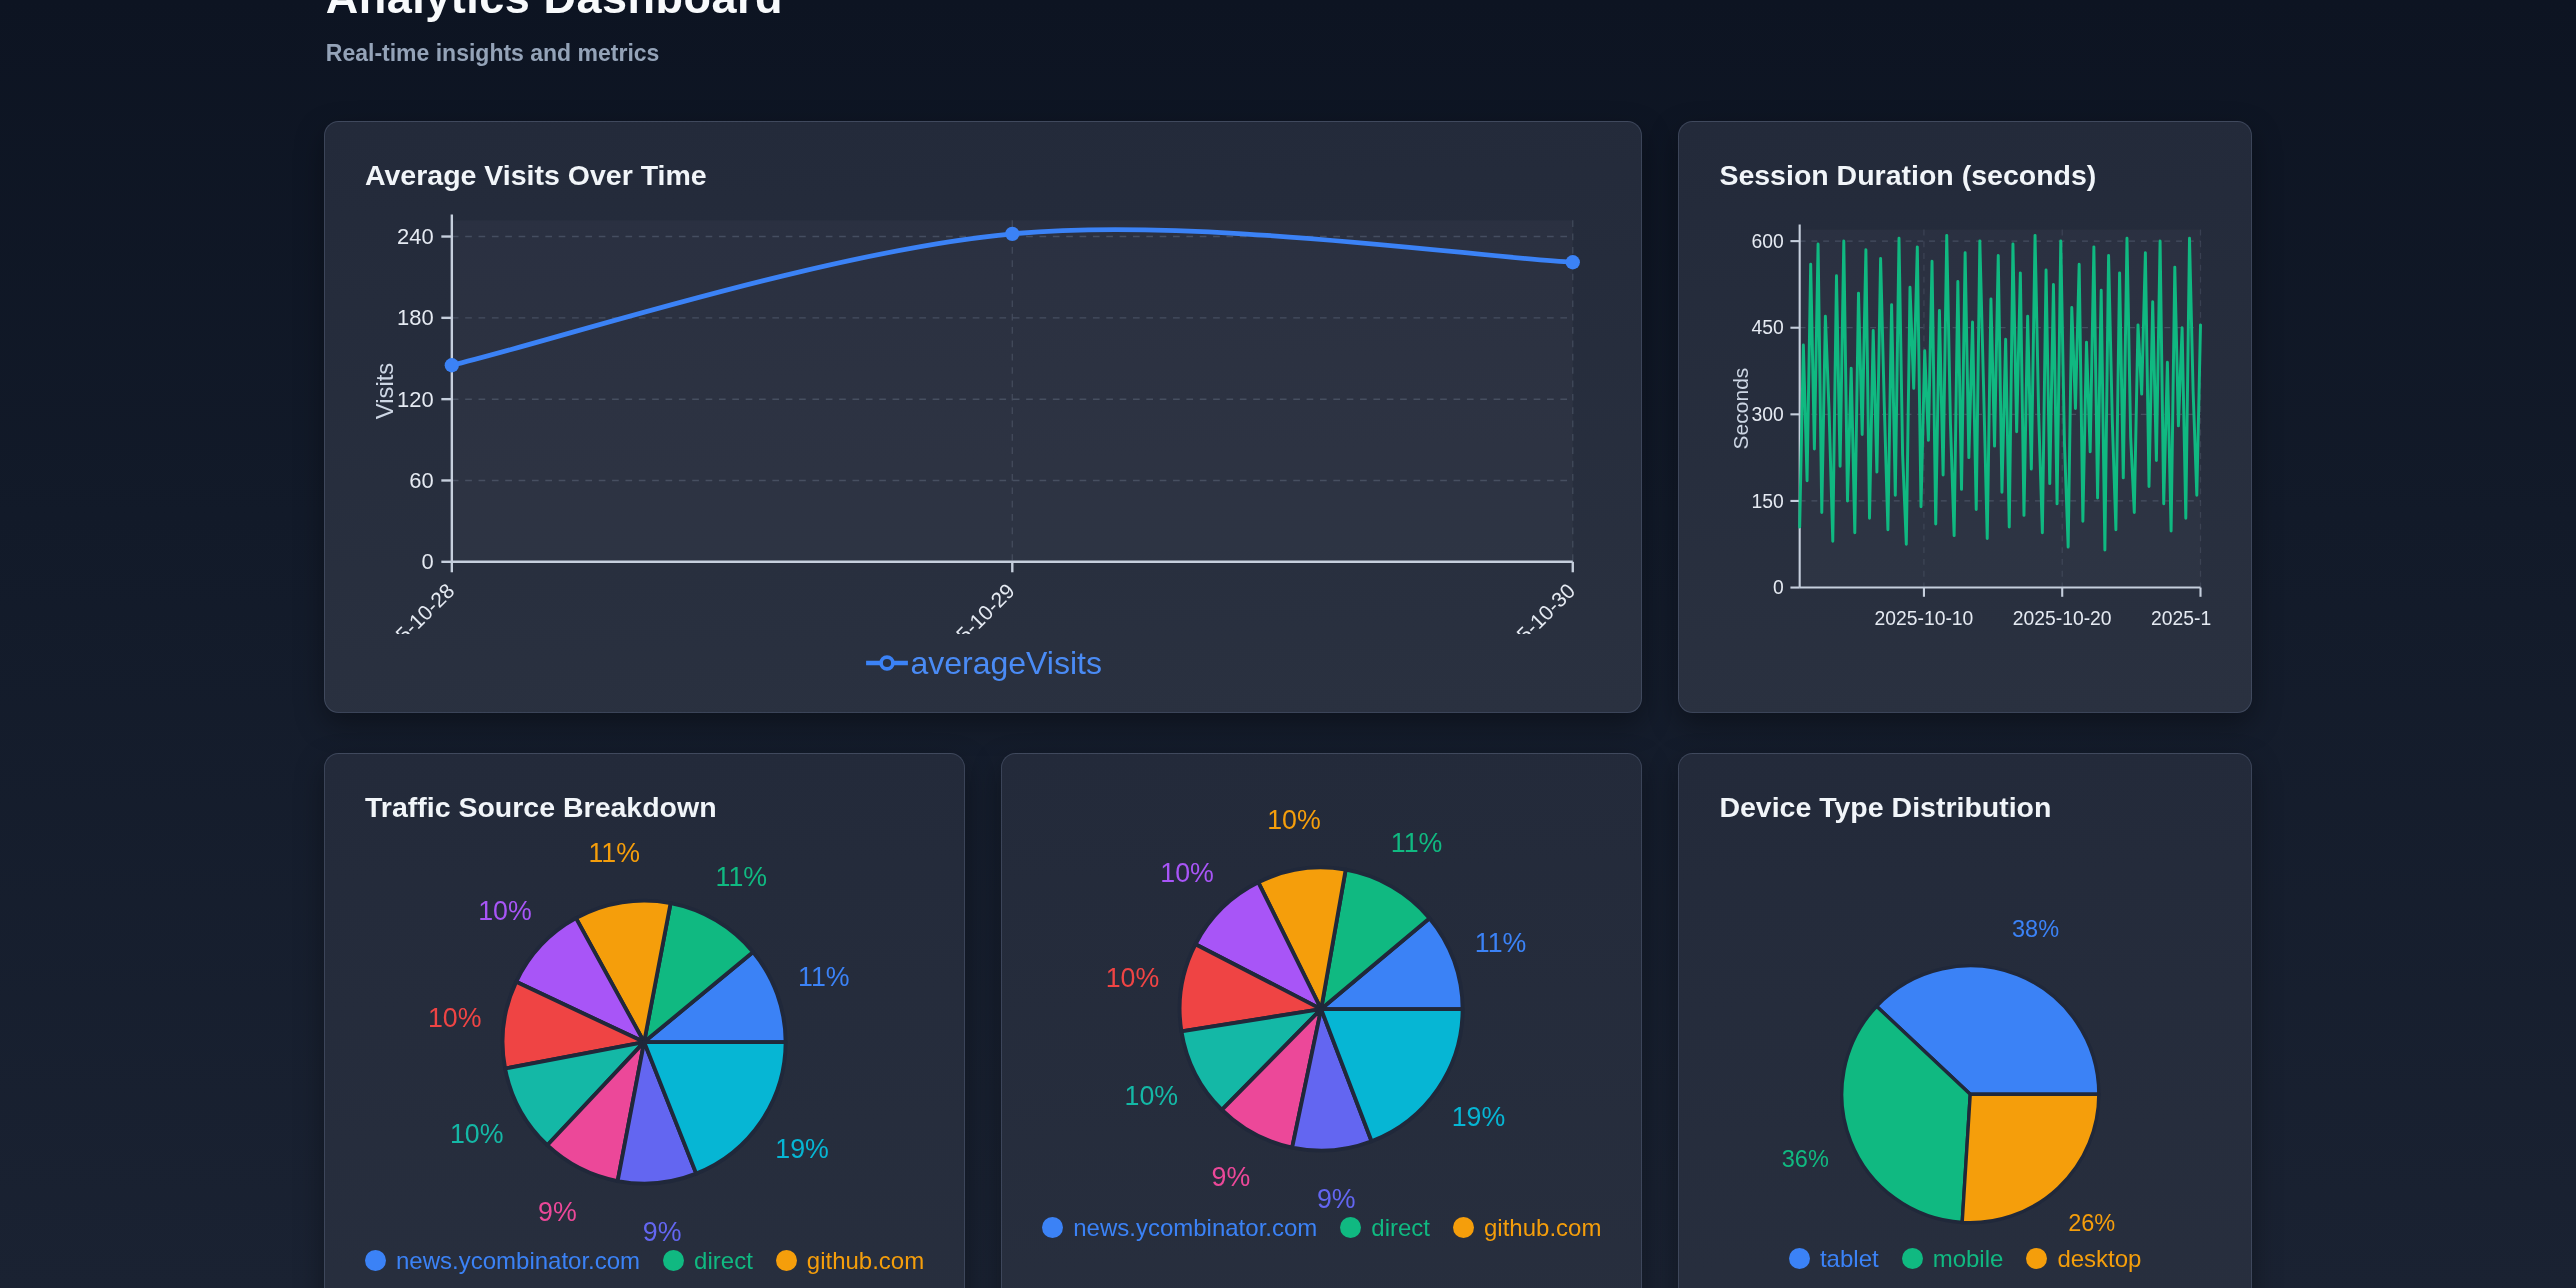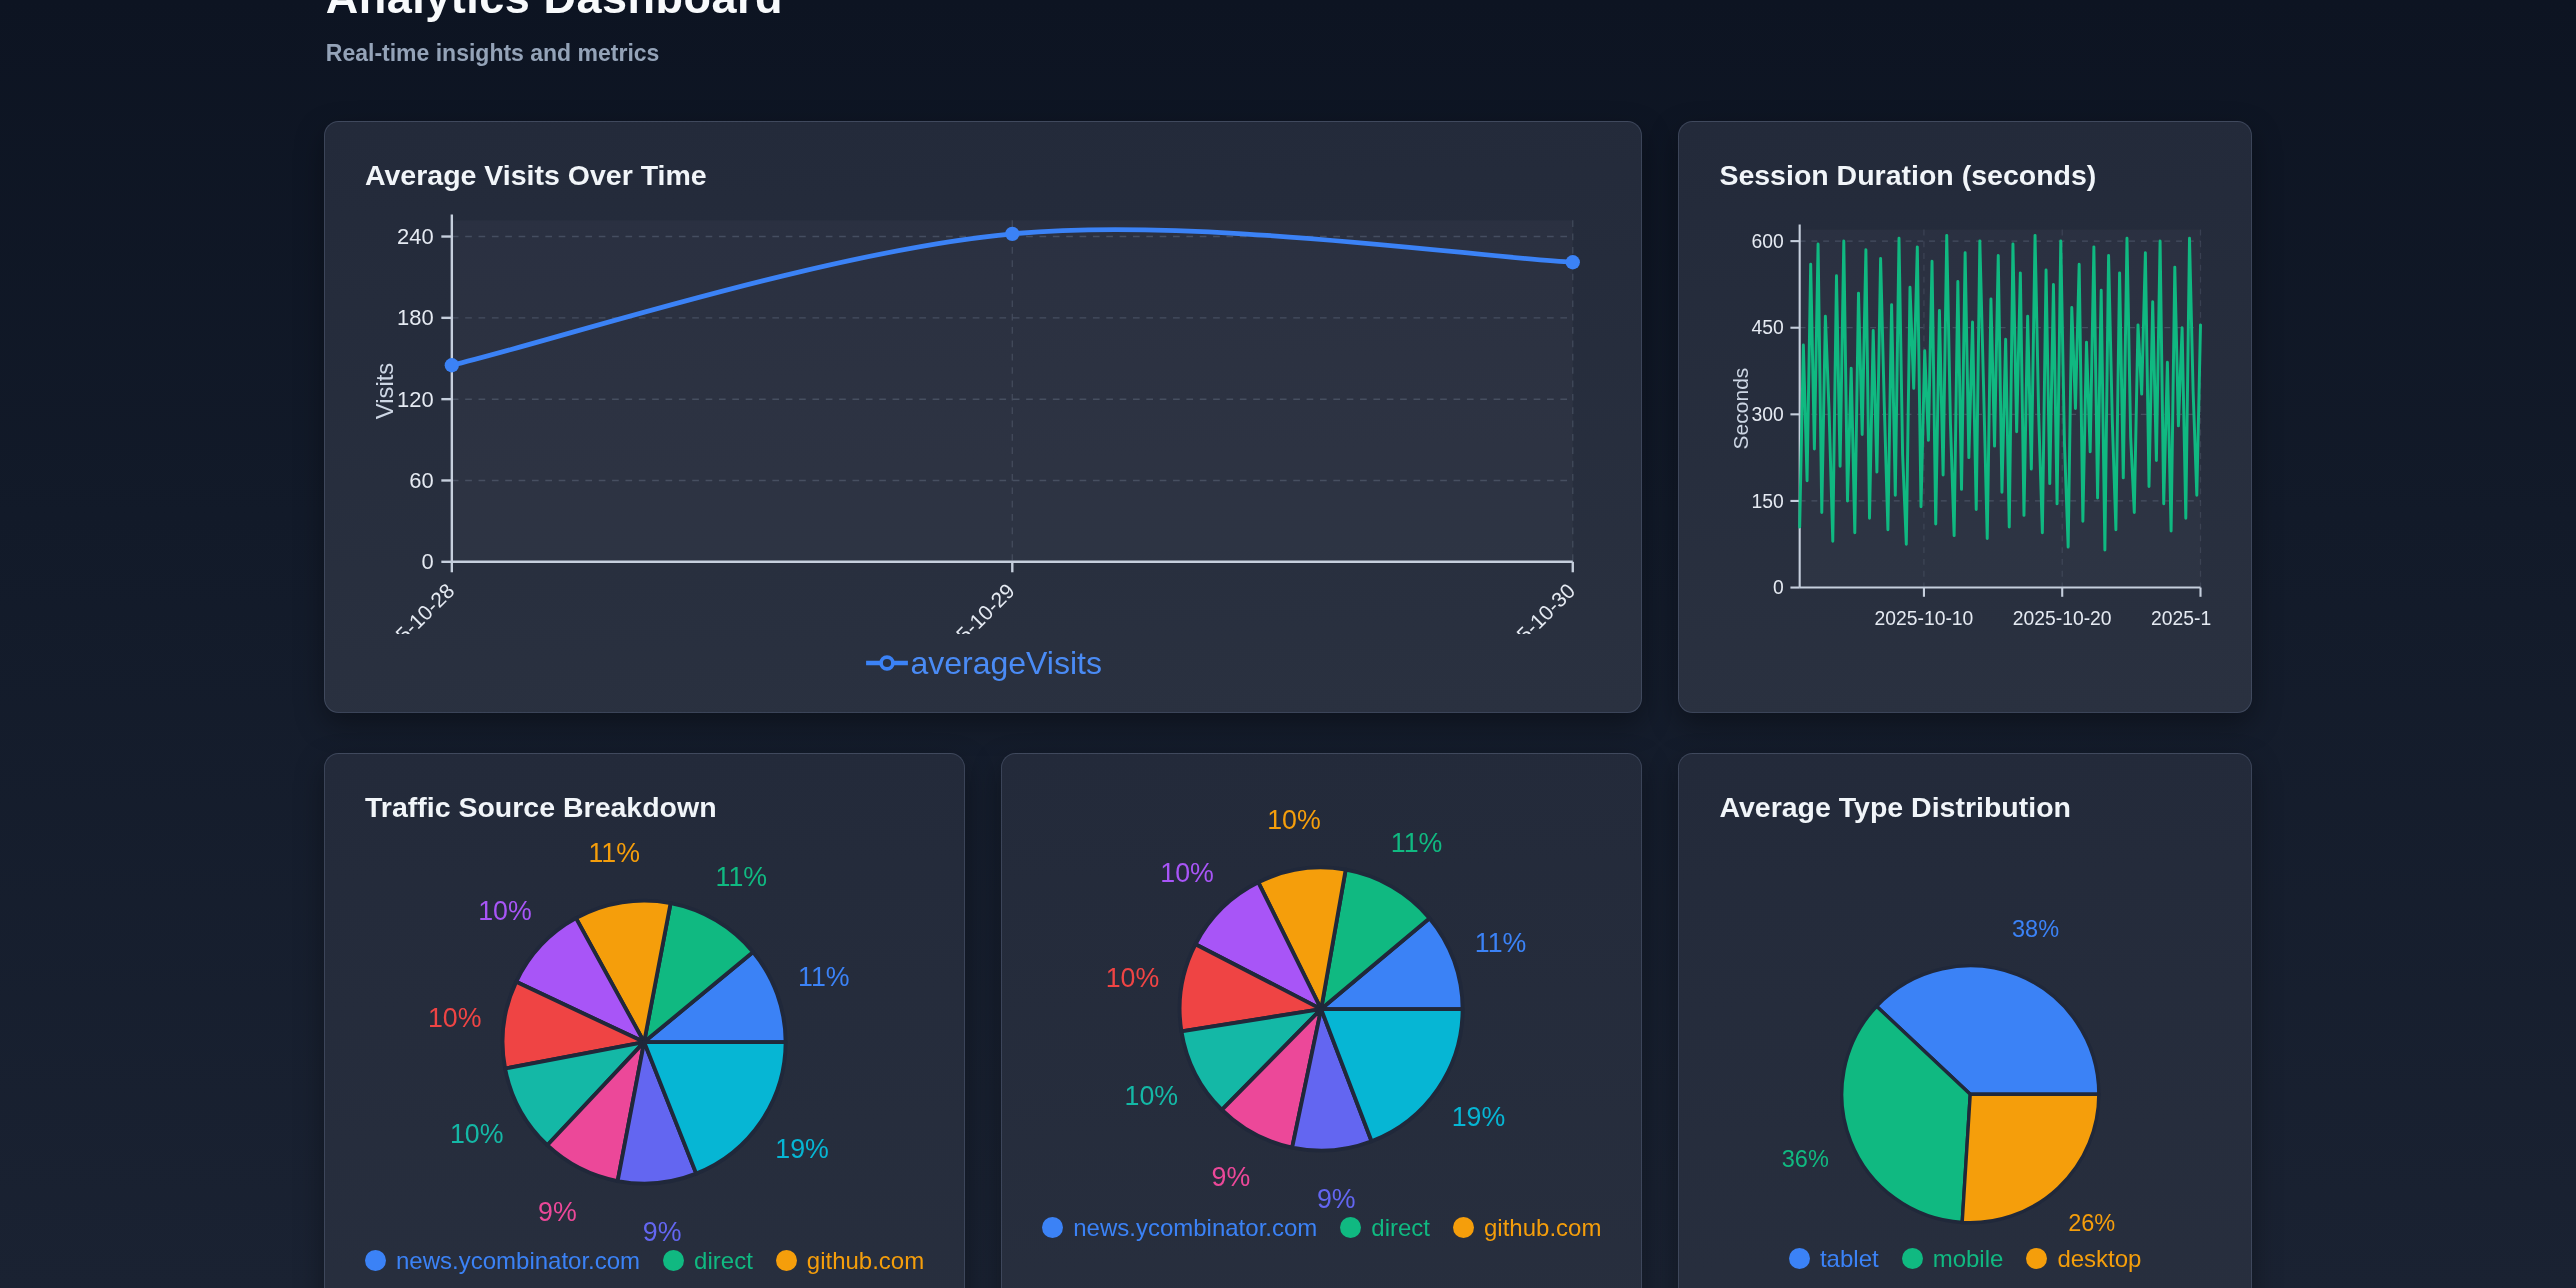--- a/index.html
+++ b/index.html
@@ -207,21 +207,21 @@
             </div>
             <div class="leg-item">
               <span class="dot" style="background: rgb(245, 158, 11);"></span>
               <span style="color: rgb(245, 158, 11);">github.com</span>
             </div>
           </div>
         </div>
     </section>
 
     <section class="card row2">
-      <h2>Average Type Distribution</h2>
+      <h2>Device Type Distribution</h2>
       <svg class="chart chart-pie" viewBox="0 0 585 492">
           <path d="M299,318 L452.0,318.0 A153,153 0 0 0 187.5,213.3 Z" fill="#3b82f6" stroke="#20283a" stroke-width="4" stroke-linejoin="round"></path>
           <text x="376.7" y="130.7" text-anchor="middle" fill="#3b82f6" font-size="28">38%</text>
           <path d="M299,318 L187.5,213.3 A153,153 0 0 0 289.4,470.7 Z" fill="#10b981" stroke="#20283a" stroke-width="4" stroke-linejoin="round"></path>
           <text x="102.7" y="404.7" text-anchor="middle" fill="#10b981" font-size="28">36%</text>
           <path d="M299,318 L289.4,470.7 A153,153 0 0 0 452.0,318.0 Z" fill="#f59e0b" stroke="#20283a" stroke-width="4" stroke-linejoin="round"></path>
           <text x="443.5" y="480.9" text-anchor="middle" fill="#f59e0b" font-size="28">26%</text>
         </svg>
       <div class="pie-legend">
           <div class="leg-row">

